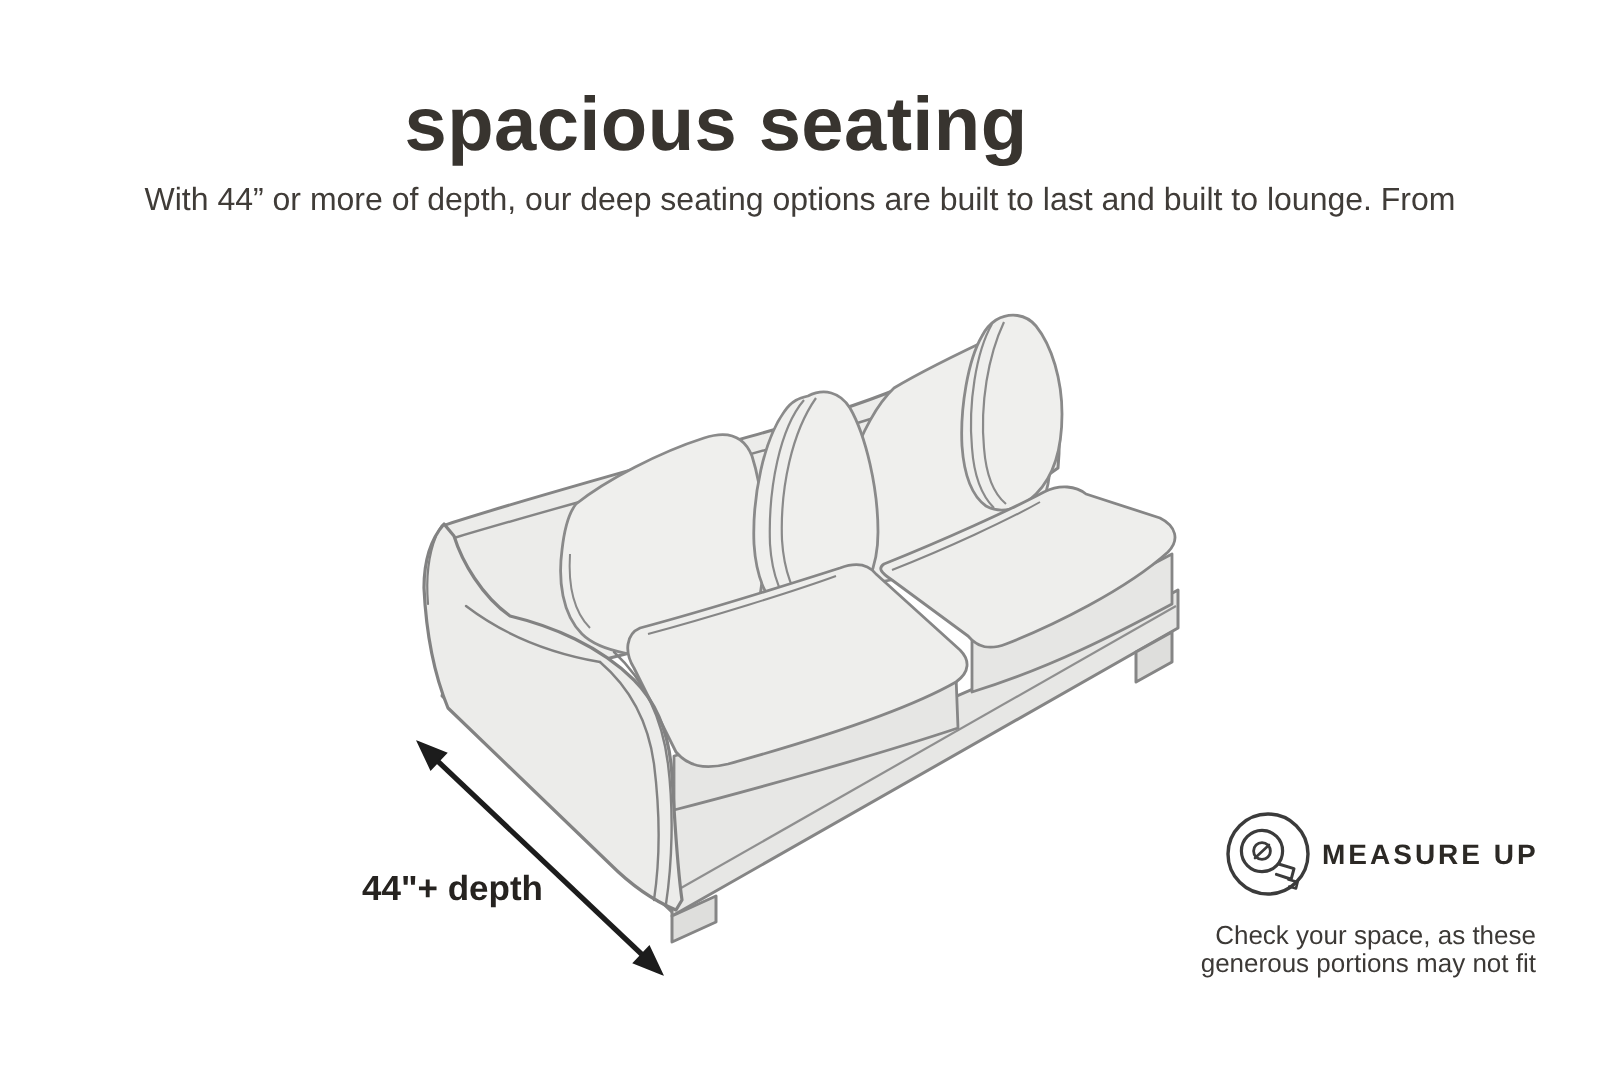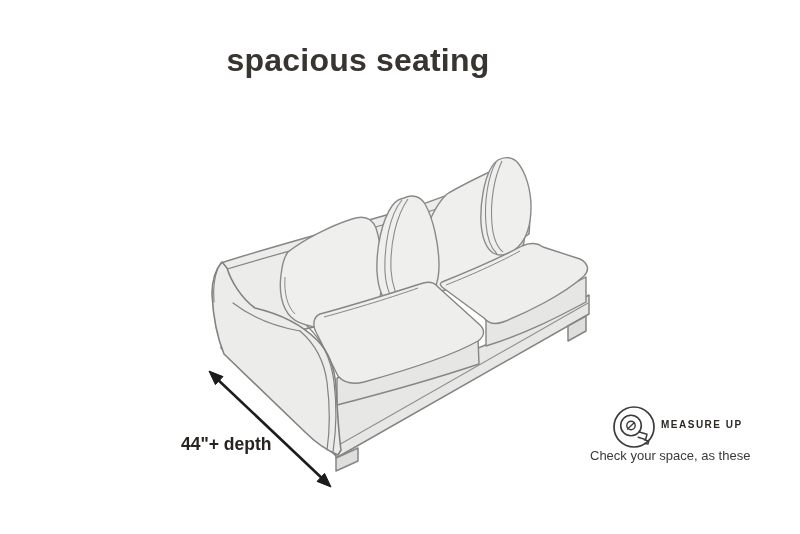--- a/index.html
+++ b/index.html
@@ -7,21 +7,21 @@
     position:relative;
     width:800px;height:534px;
     background:#ffffff;
     overflow:hidden;
     font-family:"Liberation Sans", sans-serif;
     -webkit-font-smoothing:antialiased;
   }
   .page-title{
     position:absolute;left:0;top:42px;width:716px;
     text-align:center;
-    font-size:32px;font-weight:bold;
+    font-size:38px;font-weight:bold;
     letter-spacing:0.2px;
     color:#38342f;
   }
   .description{
     position:absolute;left:0;top:90px;width:800px;
     text-align:center;
     font-size:16px;line-height:22.5px;
     color:#403c38;
   }
   .illustration-svg{
@@ -37,39 +37,41 @@
     position:absolute;left:590px;top:402px;width:178px;
   }
   .measure-head-row{
     position:relative;height:46px;
   }
   .measure-icon{
     position:absolute;left:21px;top:2px;width:46px;height:46px;
   }
   .measure-heading{
     position:absolute;left:71px;top:17px;
-    font-size:10px;font-weight:bold;
+    font-size:14px;font-weight:bold;
     letter-spacing:1.5px;
     color:#2c2925;
     white-space:nowrap;
   }
   .measure-notes{
-    margin-top:1px;
+    margin-top:13px;
+    text-align:right;
     font-size:13px;line-height:13.6px;
     color:#3c3936;
   }
 </style>
 </head>
 <body>
 
 <div class="canvas">
 
   <div class="page-title">spacious seating</div>
 
   <div class="description">
+    <div>With 44” or more of depth, our deep seating options are built to last and built to lounge. From</div>
   </div>
 
   <svg class="illustration-svg" viewBox="0 0 800 534" aria-hidden="true">
 
     <g stroke="#858585" stroke-width="1.5" fill="#ececea" stroke-linejoin="round">
       <path d="M 224,316 C 216,310 212,300 213,289 C 214,278 217,269 221,263 C 260,250 330,231 390,214 C 440,200 480,184 505,163 L 520,171 C 528,190 531,212 529,234 C 490,262 430,288 370,310 C 330,324 280,336 240,342 L 228,332 Z"></path>
       <path d="M 227,269 C 290,250 380,227 440,208 C 472,197 492,182 506,168" fill="none" stroke-width="1.2"></path>
     </g>
 
     <g stroke="#8a8a8a" stroke-width="1.4" fill="#efefed" stroke-linejoin="round">
@@ -127,16 +129,17 @@
           <circle cx="20" cy="21.5" r="4.2" stroke-width="1.4"></circle>
           <path d="M 16.5,25 L 23.5,18.5" stroke-width="1.3"></path>
           <path d="M 28.3,28 L 36,30.3 L 34.6,35.6 L 27.2,33.2" stroke-width="1.5"></path>
           <path d="M 33.2,35.8 L 37.8,37 L 37,40.2 L 33.6,39.3" stroke-width="1.3"></path>
         </g>
       </svg>
       <div class="measure-heading">MEASURE UP</div>
     </div>
     <div class="measure-notes">
       <div>Check your space, as these</div>
+      <div>generous portions may not fit</div>
     </div>
   </div>
 
 </div>
 
 </body></html>

